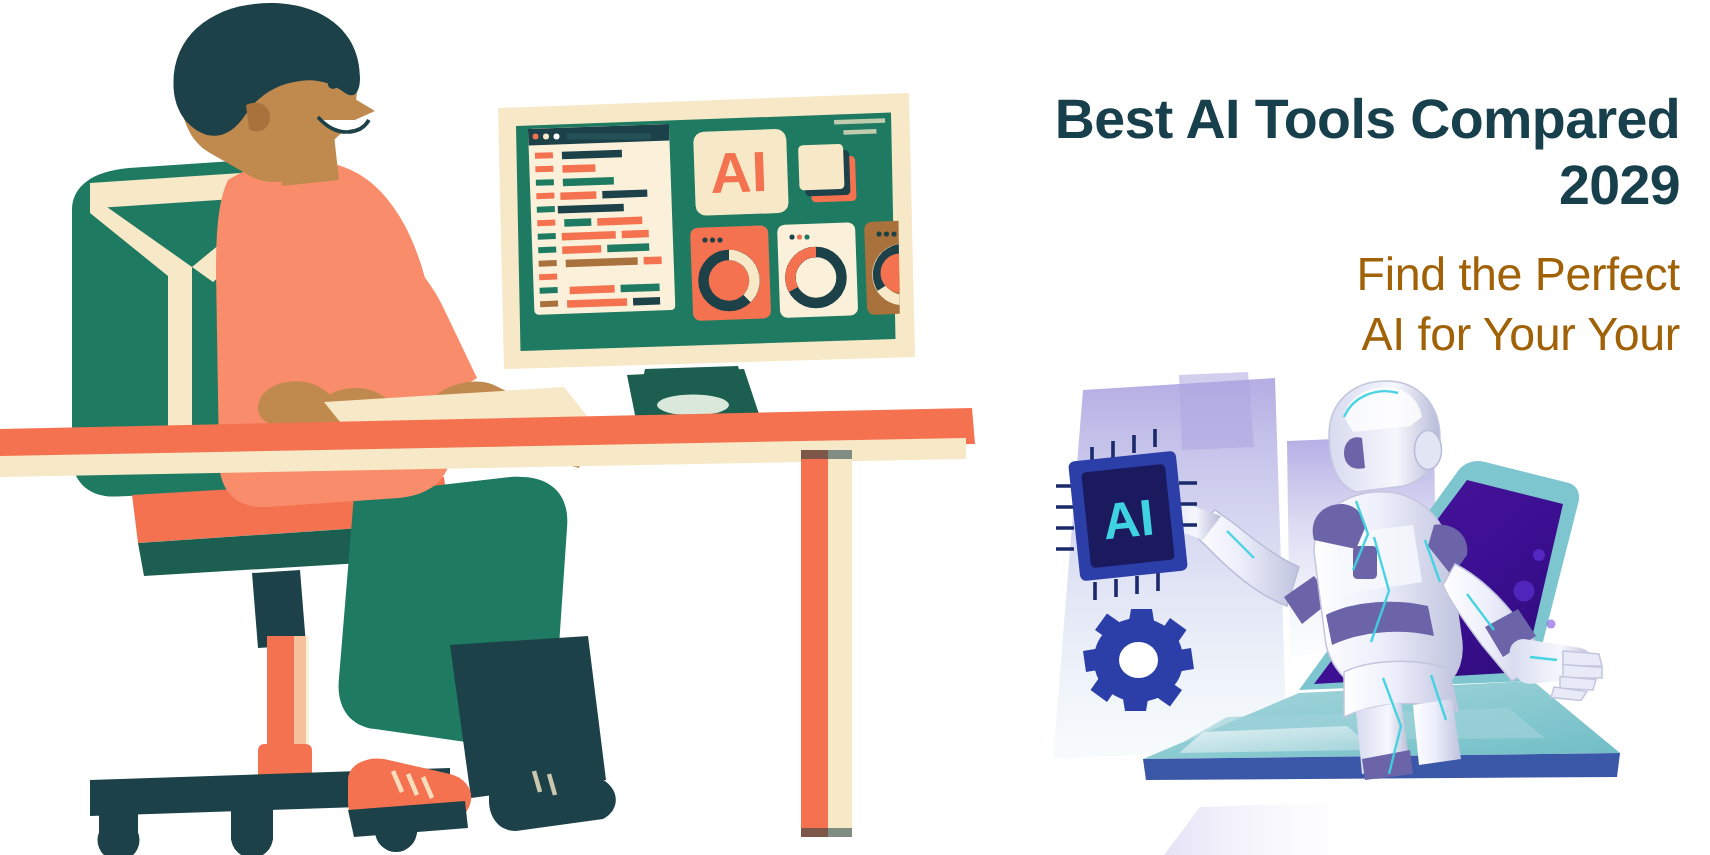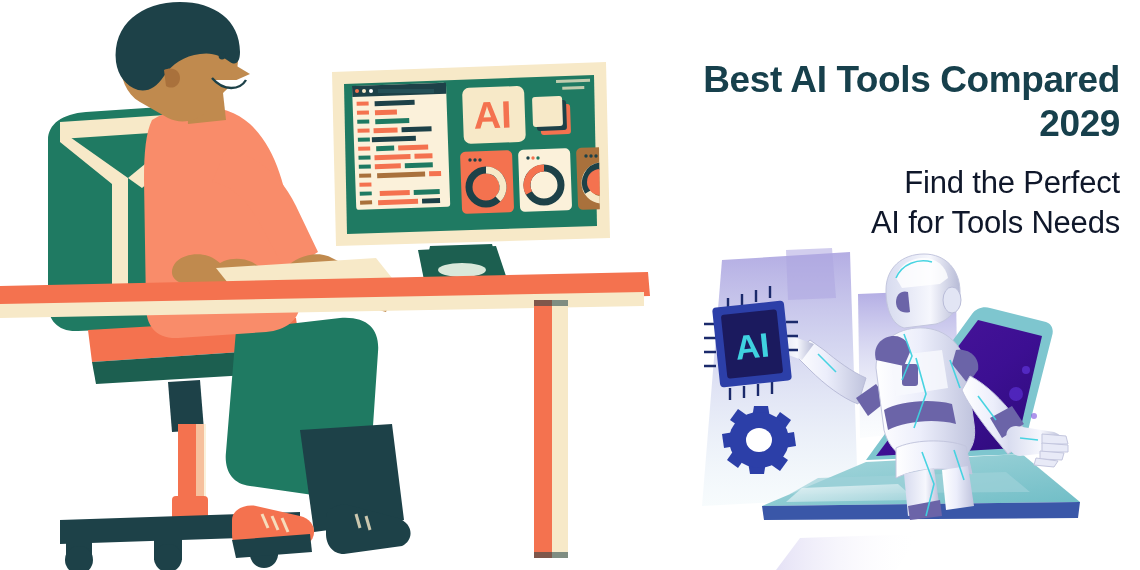--- a/index.html
+++ b/index.html
@@ -29,21 +29,21 @@
     letter-spacing:-0.4px;
     color:#17404c;
     margin:0;
   }
   #subhead{
     margin:18px 0 0 0;
     font-size:31px;
     font-weight:normal;
     line-height:1.28;
     letter-spacing:-0.2px;
-    color:#0f172a;
+    color:#a16207;
   }
 
   
   #illustration-left{
     left:0;top:0;width:660px;height:570px;
   }
   #illustration-left svg{display:block;}
 
   
   #illustration-right{
@@ -393,17 +393,17 @@
     </svg>
   </div>
 
   <div id="text-block">
     <h1 id="headline">
       <span>Best AI Tools Compared</span><br>
       <span>2029</span>
     </h1>
     <p id="subhead">
       <span>Find the Perfect</span><br>
-      <span>AI for Tools Needs</span>
+      <span>AI for Your Your</span>
     </p>
   </div>
 
 </div>
 
 </body></html>

